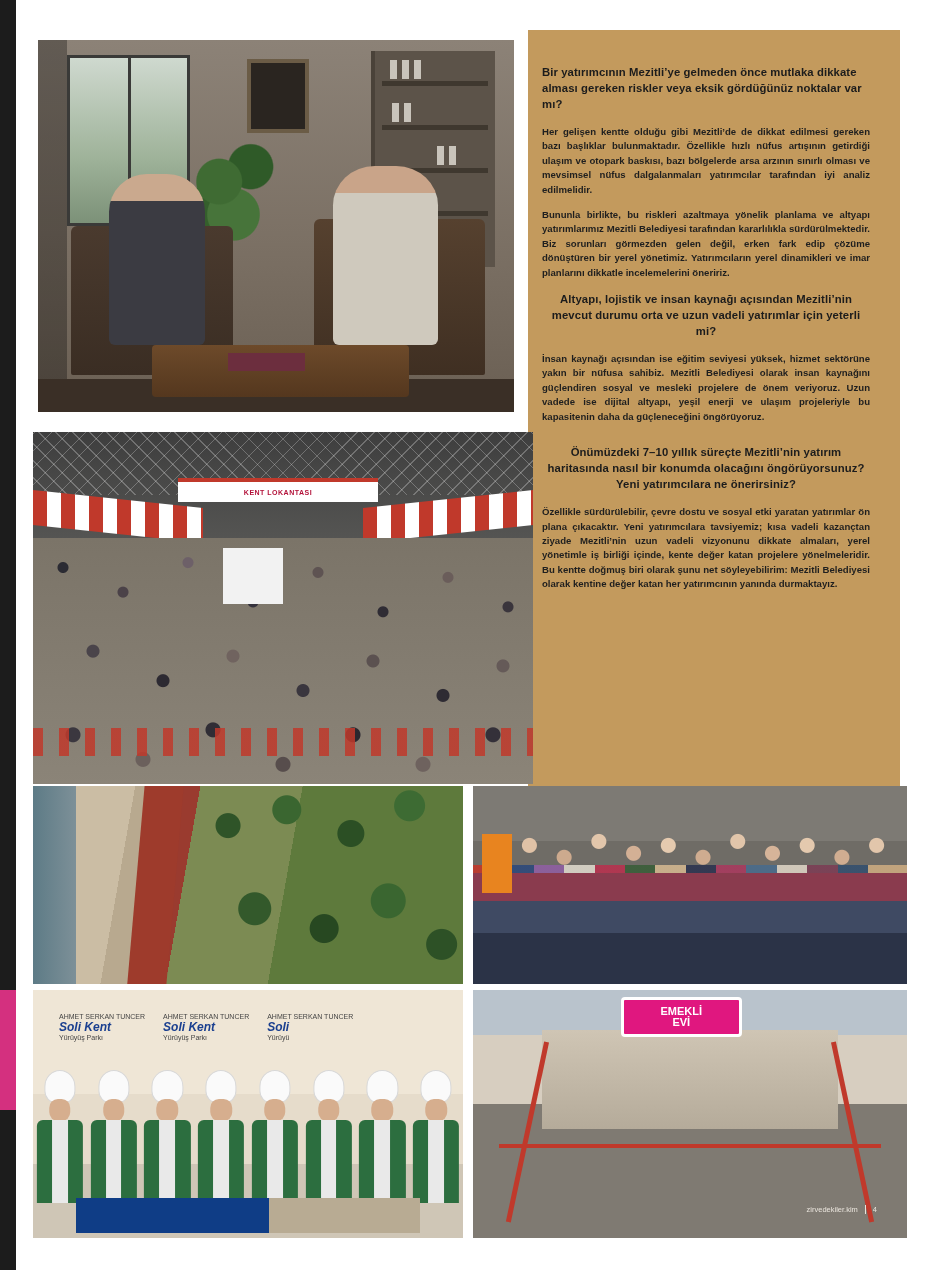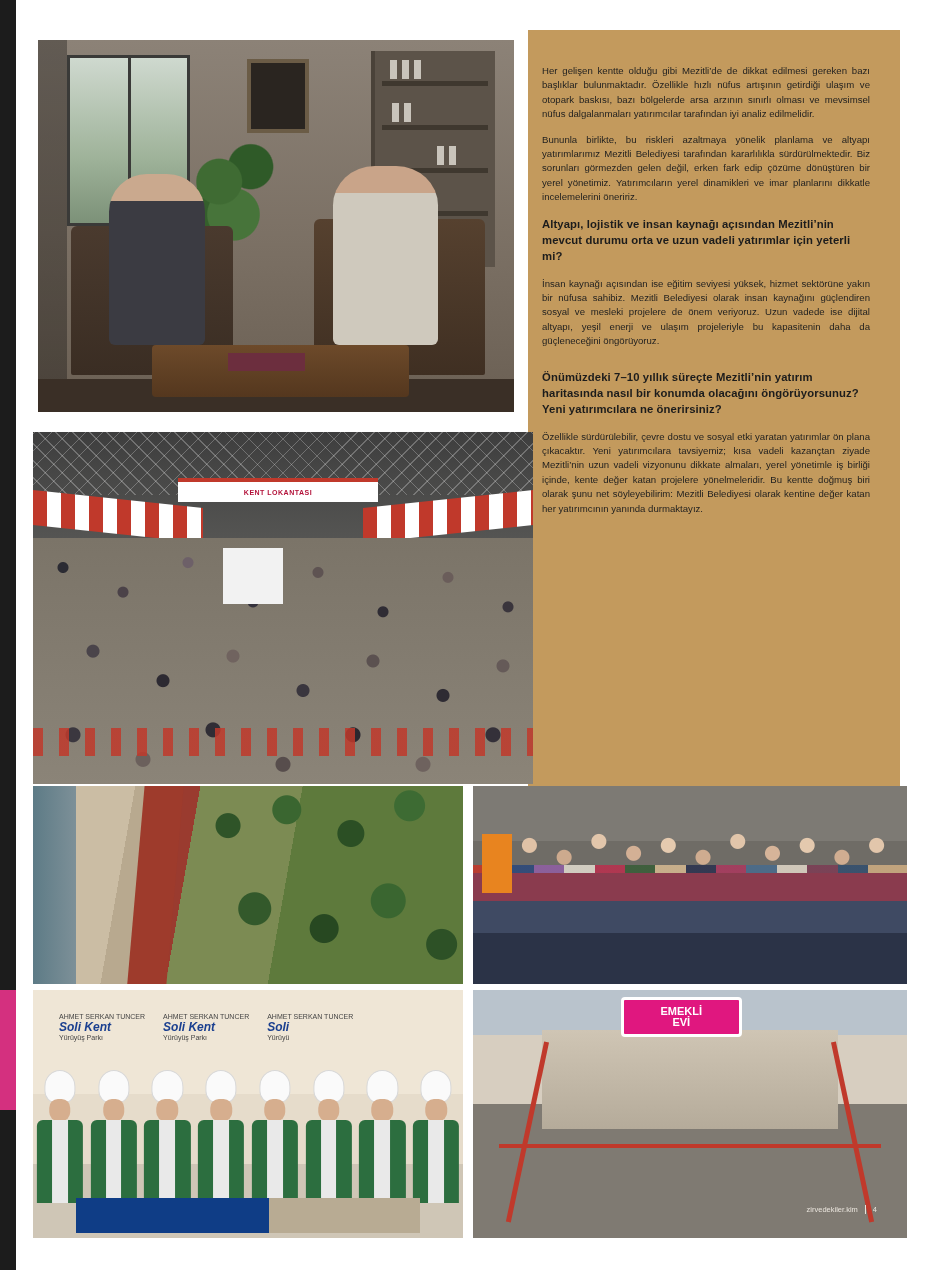--- a/index.html
+++ b/index.html
@@ -43,22 +43,23 @@
     font-weight: bold;
     margin-bottom: 13px;
     letter-spacing: 0.1px;
   }
   .text-panel p {
     font-size: 9.6px;
     line-height: 1.5;
     color: #1f1f1f;
     margin-bottom: 11px;
     text-align: justify;
-  }
-  .text-panel h3.mt { margin-top: 4px; }
+    font-weight: bold;
+  }
+  .text-panel h3.mt { margin-top: 4px; text-align: center; }
   .gap-sm { height: 5px; }
 
   
   .img {
     position: absolute;
     overflow: hidden;
     background: #888;
     margin-left: 7px;
   }
   .img .cap {
@@ -439,20 +440,21 @@
       <div class="iv-man-l"></div>
       <div class="iv-man-r"></div>
       <div class="iv-floor"></div>
       <div class="iv-table"></div>
       <div class="iv-mag"></div>
       <span class="cap">İki kişi ofis ortamında röportaj yapıyor</span>
     </div>
   </div>
 
   <div class="text-panel">
+    <h3>Bir yatırımcının Mezitli’ye gelmeden önce mutlaka dikkate alması gereken riskler veya eksik gördüğünüz noktalar var mı?</h3>
     <p>Her gelişen kentte olduğu gibi Mezitli’de de dikkat edilmesi gereken bazı başlıklar bulunmaktadır. Özellikle hızlı nüfus artışının getirdiği ulaşım ve otopark baskısı, bazı bölgelerde arsa arzının sınırlı olması ve mevsimsel nüfus dalgalanmaları yatırımcılar tarafından iyi analiz edilmelidir.</p>
     <p>Bununla birlikte, bu riskleri azaltmaya yönelik planlama ve altyapı yatırımlarımız Mezitli Belediyesi tarafından kararlılıkla sürdürülmektedir. Biz sorunları görmezden gelen değil, erken fark edip çözüme dönüştüren bir yerel yönetimiz. Yatırımcıların yerel dinamikleri ve imar planlarını dikkatle incelemelerini öneririz.</p>
     <h3 class="mt">Altyapı, lojistik ve insan kaynağı açısından Mezitli’nin mevcut durumu orta ve uzun vadeli yatırımlar için yeterli mi?</h3>
     <p>İnsan kaynağı açısından ise eğitim seviyesi yüksek, hizmet sektörüne yakın bir nüfusa sahibiz. Mezitli Belediyesi olarak insan kaynağını güçlendiren sosyal ve mesleki projelere de önem veriyoruz. Uzun vadede ise dijital altyapı, yeşil enerji ve ulaşım projeleriyle bu kapasitenin daha da güçleneceğini öngörüyoruz.</p>
     <div class="gap-sm"></div>
     <h3 class="mt">Önümüzdeki 7–10 yıllık süreçte Mezitli’nin yatırım haritasında nasıl bir konumda olacağını öngörüyorsunuz? Yeni yatırımcılara ne önerirsiniz?</h3>
     <p>Özellikle sürdürülebilir, çevre dostu ve sosyal etki yaratan yatırımlar ön plana çıkacaktır. Yeni yatırımcılara tavsiyemiz; kısa vadeli kazançtan ziyade Mezitli’nin uzun vadeli vizyonunu dikkate almaları, yerel yönetimle iş birliği içinde, kente değer katan projelere yönelmeleridir. Bu kentte doğmuş biri olarak şunu net söyleyebilirim: Mezitli Belediyesi olarak kentine değer katan her yatırımcının yanında durmaktayız.</p>
   </div>
 
   <div class="img photo-crowd">

